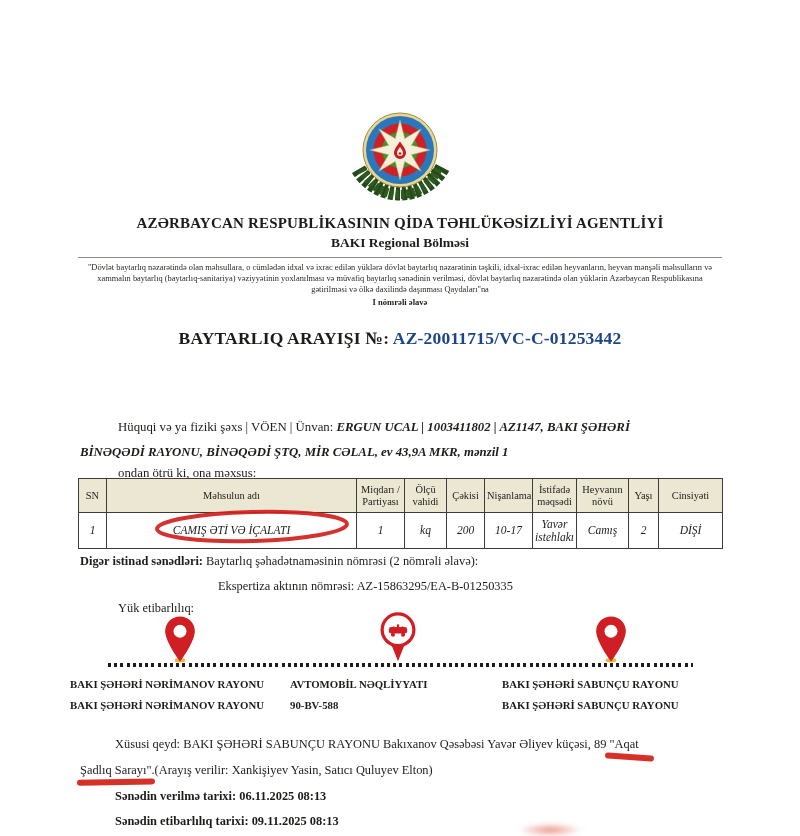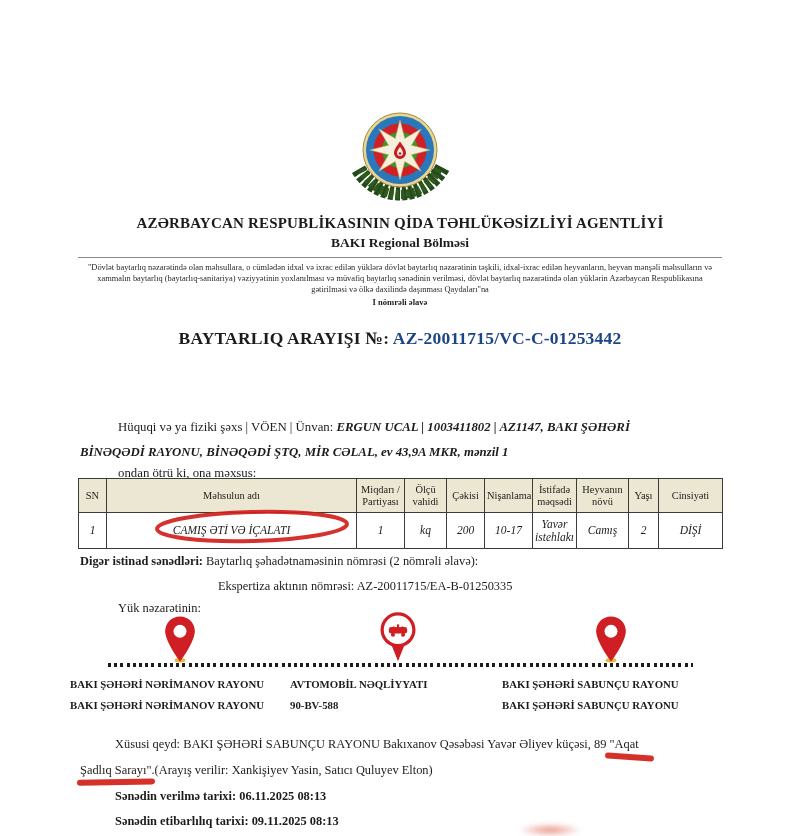--- a/index.html
+++ b/index.html
@@ -146,22 +146,22 @@
   </tbody>
     </table>
 
   <svg class="abs circle-annot" viewBox="0 0 200 37">
     <ellipse cx="100" cy="18.5" rx="95" ry="14.5" fill="none" stroke="#d1201c" stroke-width="4" transform="rotate(-1.5 100 18.5)" opacity="0.92" stroke-linecap="round"></ellipse>
   </svg>
 
   <div class="abs refline refs1">
     <span class="b">Digər istinad sənədləri:</span><span> Baytarlıq şəhadətnaməsinin nömrəsi (2 nömrəli əlavə):</span>
   </div>
-  <div class="abs refline refs2">Ekspertiza aktının nömrəsi: AZ-20011715/EA-B-01250335</div>
-  <div class="abs refline refs3">Yük nəzarətinin:</div>
+  <div class="abs refline refs2">Ekspertiza aktının nömrəsi: AZ-15863295/EA-B-01250335</div>
+  <div class="abs refline refs3">Yük etibarlılıq:</div>
 
   <div class="abs pin pin-left">
     <svg width="34" height="48" viewBox="0 0 24 34">
       <ellipse cx="12" cy="32" rx="3.8" ry="1.6" fill="#e3b93f"></ellipse>
       <path d="M12,1 C6,1 1.5,5.6 1.5,11.5 c0,7.5 10.5,21.5 10.5,21.5 s10.5,-14 10.5,-21.5 C22.5,5.6 18,1 12,1 Z" fill="#cf1f24"></path>
       <circle cx="12" cy="11.5" r="4.6" fill="#ffffff"></circle>
     </svg>
   </div>
   <div class="abs pin-car">
     <svg width="42" height="52" viewBox="0 0 30 38">

